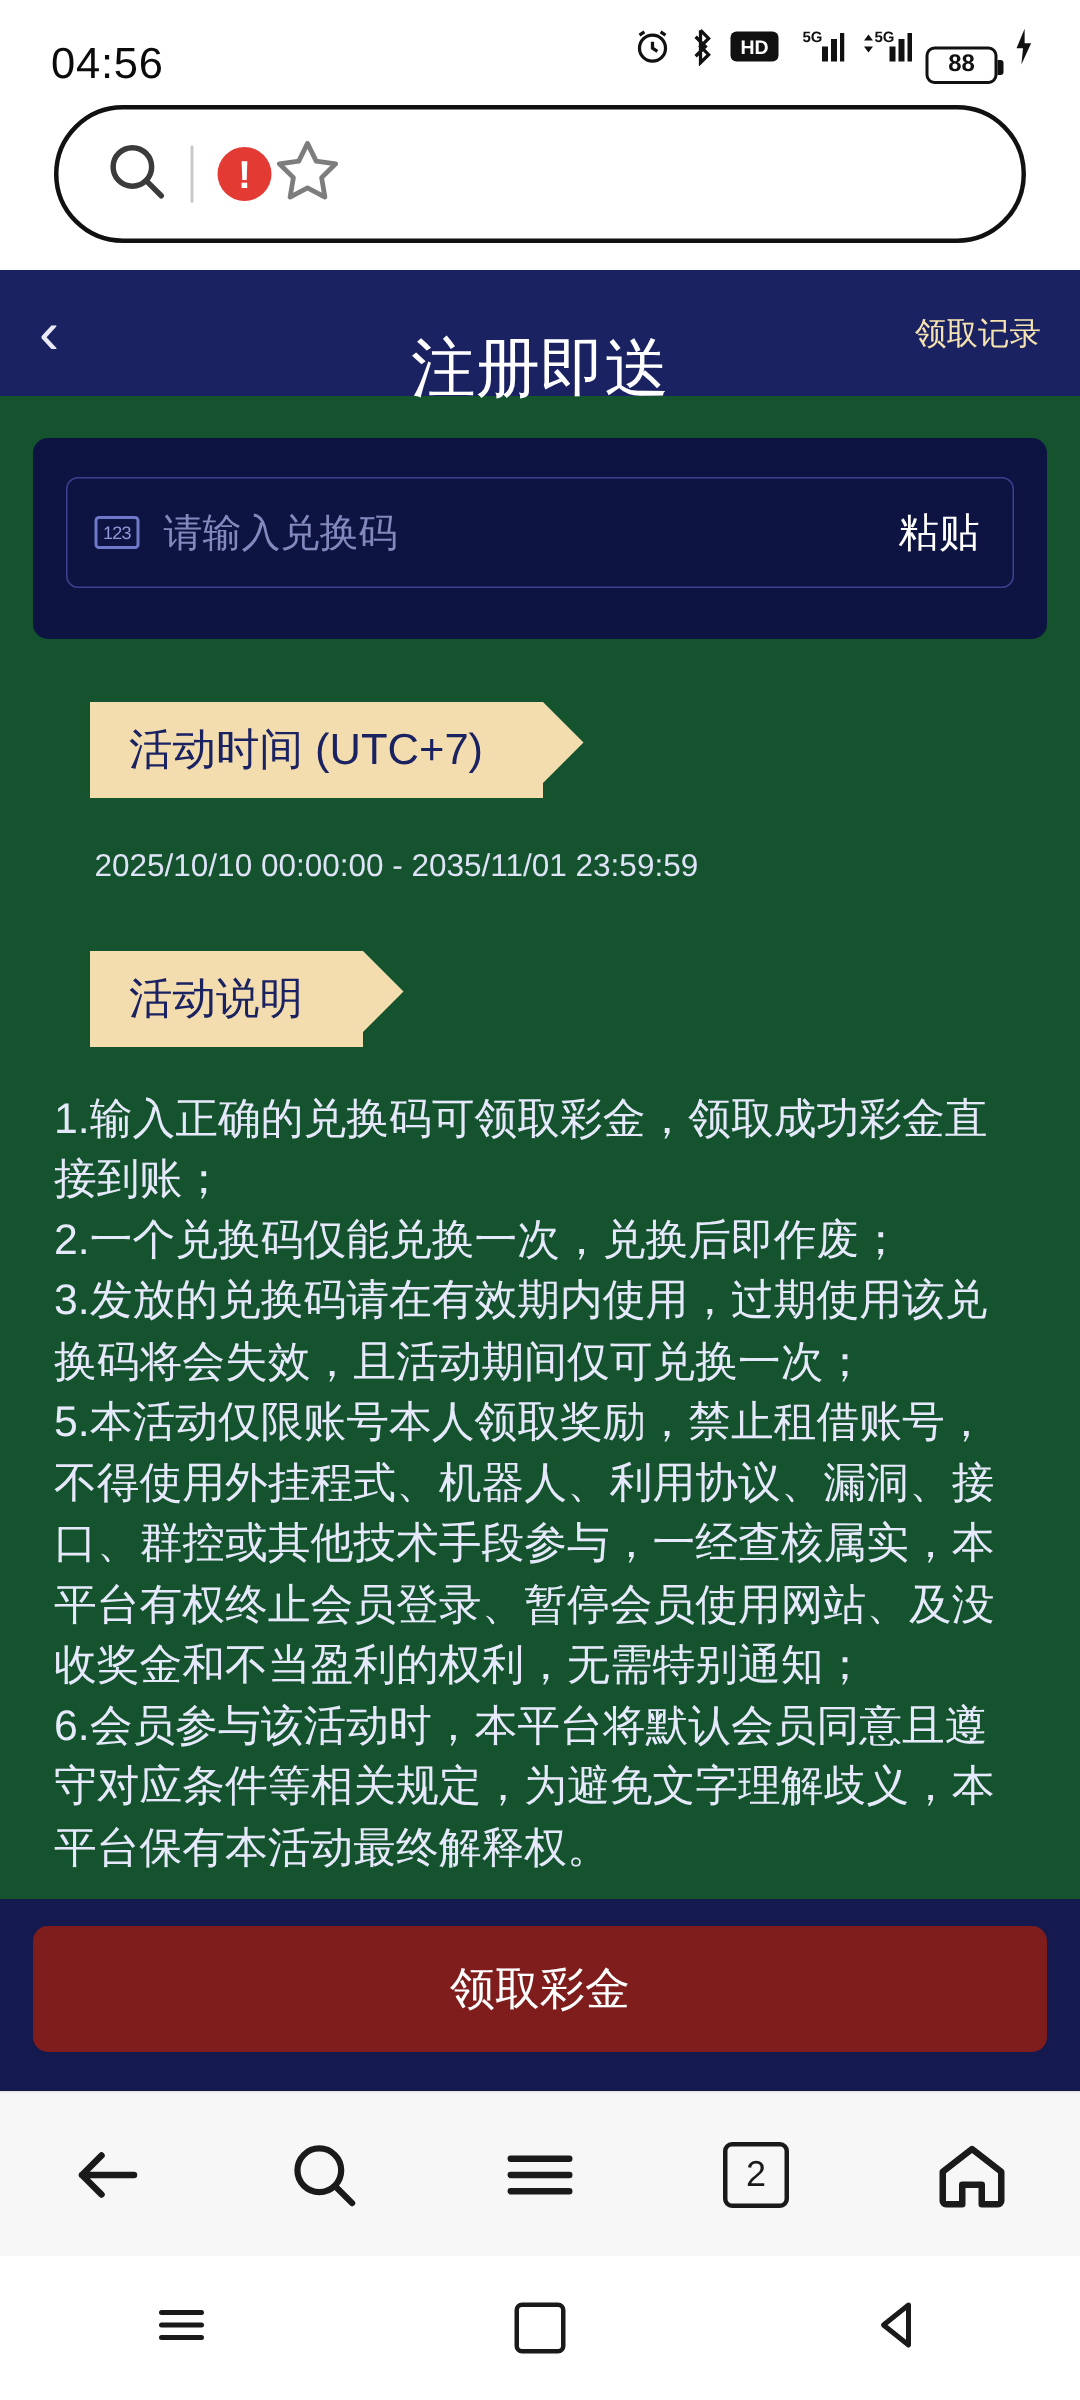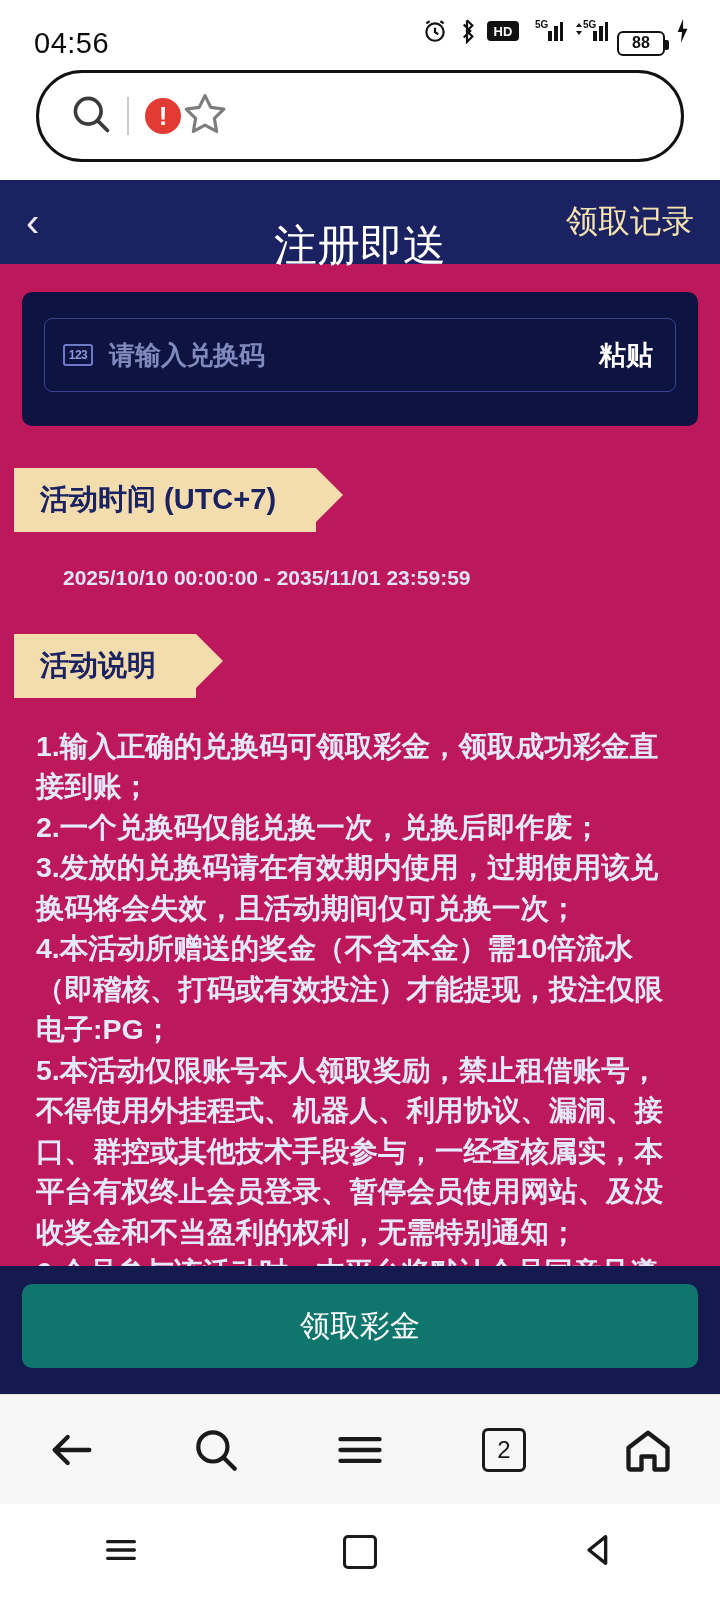--- a/index.html
+++ b/index.html
@@ -51,23 +51,23 @@
 
   .topbar {
     height: 84px; background: #1b2262; display: flex; align-items: center;
     padding: 0 26px; position: relative; flex: 0 0 auto;
   }
   .back-chevron { width: 50px; font-size: 40px; color: #e9eaf5; line-height: 1; cursor: pointer; }
   .topbar-title {
     position: absolute; left: 0; right: 0; text-align: center;
     font-size: 43px; color: #ffffff; pointer-events: none; margin-top: 47px;
   }
-  .topbar-action { margin-left: auto; font-size: 32px; color: #f6e3b0; z-index: 2; }
-
-  .content { flex: 1 1 auto; overflow: hidden; padding: 0 0 0 0; background:#be185d; min-height: 0; font-weight: bold; }
+  .topbar-action { margin-left: auto; font-size: 21px; color: #f6e3b0; z-index: 2; }
+
+  .content { flex: 1 1 auto; overflow: hidden; padding: 0 0 0 0; background:#14532d; min-height: 0; }
 
   .code-card { margin: 28px 22px 0; background: #0e1442; border-radius: 10px; padding: 26px 22px 34px; }
   .code-input-row {
     height: 74px; border: 1.5px solid #3a4290; border-radius: 8px;
     display: flex; align-items: center; padding: 0 22px 0 18px; background: #0e1442;
   }
   .code-icon {
     width: 30px; height: 22px; border: 2px solid #6f78c9; border-radius: 3px;
     display: flex; align-items: center; justify-content: center;
     font-size: 12px; color: #8f97d8; flex: 0 0 auto; letter-spacing: -0.5px;
@@ -77,31 +77,31 @@
 
   .ribbon {
     display: inline-block; position: relative; background: #f3ddae;
     color: #1b2262; font-size: 29px; padding: 12px 40px 12px 26px; margin-left: 14px;
   }
   .ribbon::after {
     content: ""; position: absolute; right: -27px; top: 0; width: 0; height: 0;
     border-top: 27.5px solid transparent; border-bottom: 27.5px solid transparent;
     border-left: 27px solid #f3ddae;
   }
-  .ribbon-wrap { margin-top: 42px; }
+  .ribbon-wrap { margin-top: 42px; padding-left: 46px; }
   .ribbon-wrap.second { margin-top: 44px; }
 
   .time-text { font-size: 21px; color: #dfe3f7; padding: 34px 40px 0; margin-left: 23px; }
 
   .desc { padding: 28px 34px 0 36px; }
   .desc p { font-size: 28.5px; line-height: 1.42; color: #e6e9fb; }
 
   .cta-bar { background: #141a4e; padding: 18px 22px 26px; flex: 0 0 auto; }
   .cta-btn {
-    height: 84px; background: #0f766e; border-radius: 10px; border: none;
+    height: 84px; background: #7f1d1d; border-radius: 10px; border: none;
     width: 100%; color: #ffffff; font-size: 30px; font-family: "Liberation Sans", sans-serif;
   }
 
   
   .browser-nav {
     height: 110px; background: #f7f7f7; display: flex; align-items: center;
     justify-content: space-around; flex: 0 0 auto; border-top: 1px solid #e4e4e4;
   }
   .browser-nav .nav-btn { display: flex; align-items: center; justify-content: center; width: 90px; height: 90px; }
   .tabcount {
@@ -212,21 +212,20 @@
       </div>
       <div class="time-text">2025/10/10 00:00:00 - 2035/11/01 23:59:59</div>
 
       <div class="ribbon-wrap second">
         <span class="ribbon">活动说明</span>
       </div>
       <div class="desc">
         <p>1.输入正确的兑换码可领取彩金，领取成功彩金直接到账；</p>
         <p>2.一个兑换码仅能兑换一次，兑换后即作废；</p>
         <p>3.发放的兑换码请在有效期内使用，过期使用该兑换码将会失效，且活动期间仅可兑换一次；</p>
-        <p>4.本活动所赠送的奖金（不含本金）需10倍流水（即稽核、打码或有效投注）才能提现，投注仅限电子:PG；</p>
         <p>5.本活动仅限账号本人领取奖励，禁止租借账号，不得使用外挂程式、机器人、利用协议、漏洞、接口、群控或其他技术手段参与，一经查核属实，本平台有权终止会员登录、暂停会员使用网站、及没收奖金和不当盈利的权利，无需特别通知；</p>
         <p>6.会员参与该活动时，本平台将默认会员同意且遵守对应条件等相关规定，为避免文字理解歧义，本平台保有本活动最终解释权。</p>
       </div>
 
     </div>
 
     <div class="cta-bar">
       <button class="cta-btn">领取彩金</button>
     </div>
   </div>

